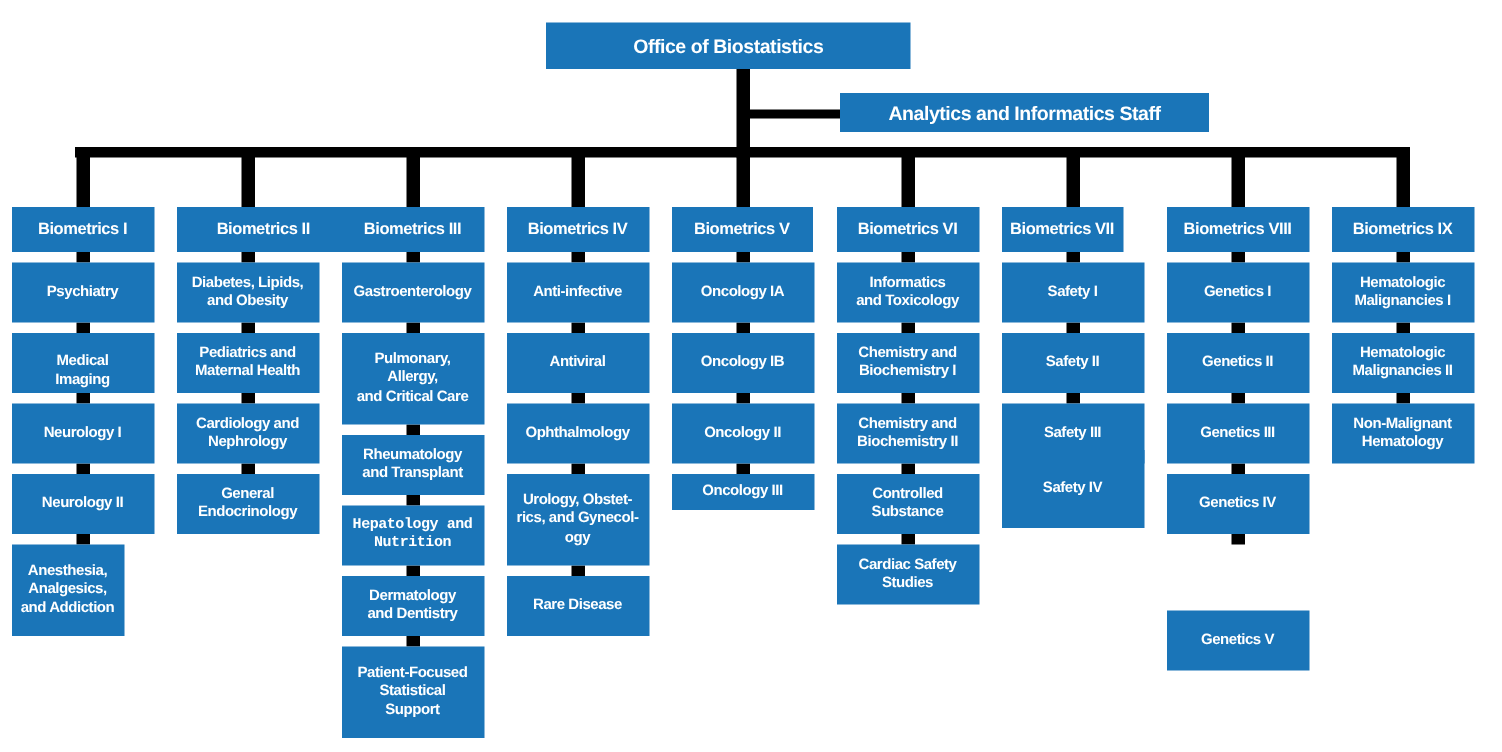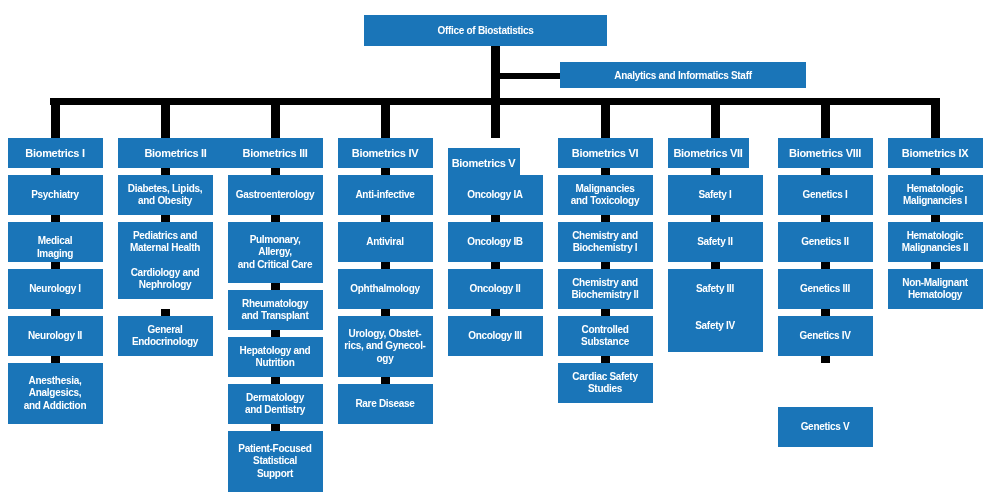--- a/index.html
+++ b/index.html
@@ -15,21 +15,21 @@
     font-weight:bold;
     display:flex;
     flex-direction:column;
     align-items:center;
     justify-content:center;
     text-align:center;
     box-sizing:border-box;
     z-index:2;
     letter-spacing:-0.3px;
   }
-  .top-box{font-size:10px;}
+  .top-box{font-size:13px;}
   .hdr-box{font-size:11px;}
   .unit-box{font-size:10px;line-height:12.5px;padding:2px 1px;}
   .unit-box span, .hdr-box span, .top-box span{display:block;white-space:nowrap;}
   .line{position:absolute;background:#000000;z-index:1;}
 </style>
 </head>
 <body>
 
 <div class="box top-box" style="left:364px;top:15px;width:243px;height:31px;">
   <span>Office of Biostatistics</span>
@@ -59,41 +59,41 @@
     </div>
     <div class="line" style="left: 50.5px; top: 262px; width: 9px; height: 7px;"></div>
     <div class="box unit-box" style="left: 7.5px; top: 269px; width: 95px; height: 40px;">
       <span>Neurology I</span>
     </div>
     <div class="line" style="left: 50.5px; top: 309px; width: 9px; height: 7px;"></div>
     <div class="box unit-box" style="left: 7.5px; top: 316px; width: 95px; height: 40px;">
       <span>Neurology II</span>
     </div>
     <div class="line" style="left: 50.5px; top: 356px; width: 9px; height: 7px;"></div>
-    <div class="box unit-box" style="left: 7.5px; top: 363px; width: 95px; height: 61px;">
+    <div class="box unit-box" style="left: 7.5px; top: 363px; width: 75px; height: 61px;">
       <span>Anesthesia,</span>
       <span>Analgesics,</span>
       <span>and Addiction</span>
     </div>
     <div class="line" style="left: 160.5px; top: 98px; width: 9px; height: 40px;"></div>
     <div class="box hdr-box" style="left: 117.5px; top: 138px; width: 116px; height: 30px;">
       <span>Biometrics II</span>
     </div>
     <div class="line" style="left: 160.5px; top: 168px; width: 9px; height: 7px;"></div>
     <div class="box unit-box" style="left: 117.5px; top: 175px; width: 95px; height: 40px;">
       <span>Diabetes, Lipids,</span>
       <span>and Obesity</span>
     </div>
     <div class="line" style="left: 160.5px; top: 215px; width: 9px; height: 7px;"></div>
     <div class="box unit-box" style="left: 117.5px; top: 222px; width: 95px; height: 40px;">
       <span>Pediatrics and</span>
       <span>Maternal Health</span>
     </div>
     <div class="line" style="left: 160.5px; top: 262px; width: 9px; height: 7px;"></div>
-    <div class="box unit-box" style="left: 117.5px; top: 259px; width: 95px; height: 40px; justify-content: center;">
+    <div class="box unit-box" style="left: 117.5px; top: 269px; width: 95px; height: 40px; justify-content: center;">
       <span>Cardiology and</span>
       <span>Nephrology</span>
     </div>
     <div class="line" style="left: 160.5px; top: 309px; width: 9px; height: 7px;"></div>
     <div class="box unit-box" style="left: 117.5px; top: 316px; width: 95px; height: 40px;">
       <span>General</span>
       <span>Endocrinology</span>
     </div>
     <div class="line" style="left: 270.5px; top: 98px; width: 9px; height: 40px;"></div>
     <div class="box hdr-box" style="left: 227.5px; top: 138px; width: 95px; height: 30px;">
@@ -108,21 +108,21 @@
       <span>Pulmonary,</span>
       <span>Allergy,</span>
       <span>and Critical Care</span>
     </div>
     <div class="line" style="left: 270.5px; top: 283px; width: 9px; height: 7px;"></div>
     <div class="box unit-box" style="left: 227.5px; top: 290px; width: 95px; height: 40px;">
       <span>Rheumatology</span>
       <span>and Transplant</span>
     </div>
     <div class="line" style="left: 270.5px; top: 330px; width: 9px; height: 7px;"></div>
-    <div class="box unit-box" style="left: 227.5px; top: 337px; width: 95px; height: 40px;">
+    <div class="box unit-box" style="left: 227.5px; top: 337px; width: 95px; height: 40px; font-family: Liberation Mono, monospace;">
       <span>Hepatology and</span>
       <span>Nutrition</span>
     </div>
     <div class="line" style="left: 270.5px; top: 377px; width: 9px; height: 7px;"></div>
     <div class="box unit-box" style="left: 227.5px; top: 384px; width: 95px; height: 40px;">
       <span>Dermatology</span>
       <span>and Dentistry</span>
     </div>
     <div class="line" style="left: 270.5px; top: 424px; width: 9px; height: 7px;"></div>
     <div class="box unit-box" style="left: 227.5px; top: 431px; width: 95px; height: 61px;">
@@ -150,46 +150,46 @@
     <div class="box unit-box" style="left: 337.5px; top: 316px; width: 95px; height: 61px;">
       <span>Urology, Obstet-</span>
       <span>rics, and Gynecol-</span>
       <span>ogy</span>
     </div>
     <div class="line" style="left: 380.5px; top: 377px; width: 9px; height: 7px;"></div>
     <div class="box unit-box" style="left: 337.5px; top: 384px; width: 95px; height: 40px;">
       <span>Rare Disease</span>
     </div>
     <div class="line" style="left: 490.5px; top: 98px; width: 9px; height: 40px;"></div>
-    <div class="box hdr-box" style="left: 447.5px; top: 148px; width: 72px; height: 30px;">
+    <div class="box hdr-box" style="left: 447.5px; top: 138px; width: 94px; height: 30px;">
       <span>Biometrics V</span>
     </div>
     <div class="line" style="left: 490.5px; top: 168px; width: 9px; height: 7px;"></div>
     <div class="box unit-box" style="left: 447.5px; top: 175px; width: 95px; height: 40px;">
       <span>Oncology IA</span>
     </div>
     <div class="line" style="left: 490.5px; top: 215px; width: 9px; height: 7px;"></div>
     <div class="box unit-box" style="left: 447.5px; top: 222px; width: 95px; height: 40px;">
       <span>Oncology IB</span>
     </div>
     <div class="line" style="left: 490.5px; top: 262px; width: 9px; height: 7px;"></div>
     <div class="box unit-box" style="left: 447.5px; top: 269px; width: 95px; height: 40px;">
       <span>Oncology II</span>
     </div>
     <div class="line" style="left: 490.5px; top: 309px; width: 9px; height: 7px;"></div>
-    <div class="box unit-box" style="left: 447.5px; top: 316px; width: 95px; height: 40px;">
+    <div class="box unit-box" style="left: 447.5px; top: 316px; width: 95px; height: 24px;">
       <span>Oncology III</span>
     </div>
     <div class="line" style="left: 600.5px; top: 98px; width: 9px; height: 40px;"></div>
     <div class="box hdr-box" style="left: 557.5px; top: 138px; width: 95px; height: 30px;">
       <span>Biometrics VI</span>
     </div>
     <div class="line" style="left: 600.5px; top: 168px; width: 9px; height: 7px;"></div>
     <div class="box unit-box" style="left: 557.5px; top: 175px; width: 95px; height: 40px;">
-      <span>Malignancies</span>
+      <span>Informatics</span>
       <span>and Toxicology</span>
     </div>
     <div class="line" style="left: 600.5px; top: 215px; width: 9px; height: 7px;"></div>
     <div class="box unit-box" style="left: 557.5px; top: 222px; width: 95px; height: 40px;">
       <span>Chemistry and</span>
       <span>Biochemistry I</span>
     </div>
     <div class="line" style="left: 600.5px; top: 262px; width: 9px; height: 7px;"></div>
     <div class="box unit-box" style="left: 557.5px; top: 269px; width: 95px; height: 40px;">
       <span>Chemistry and</span>

